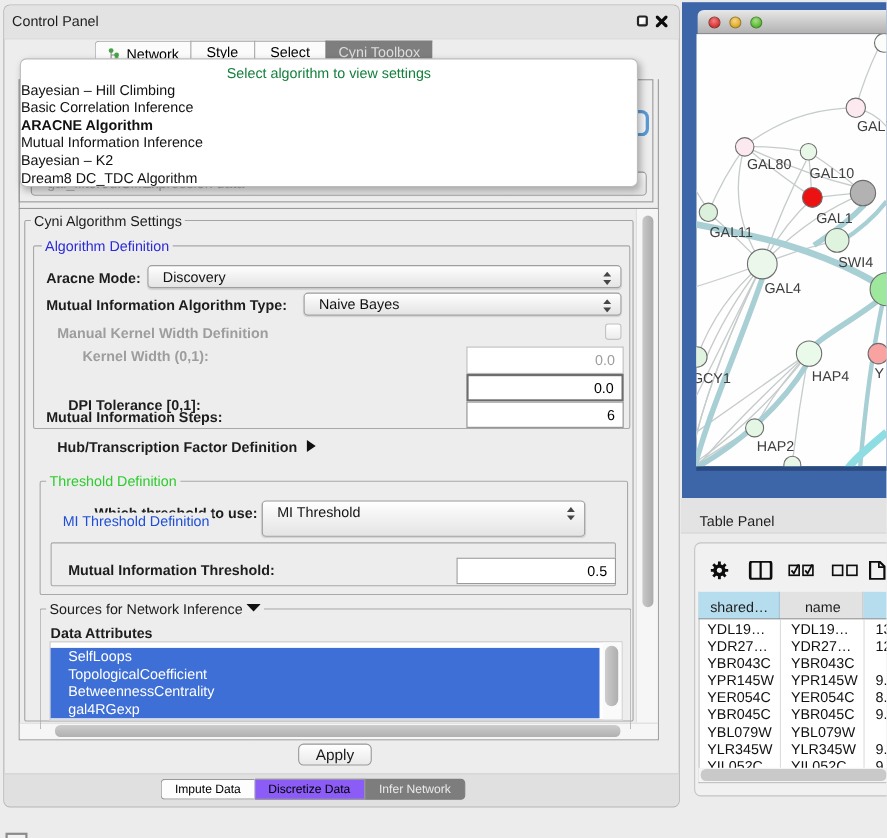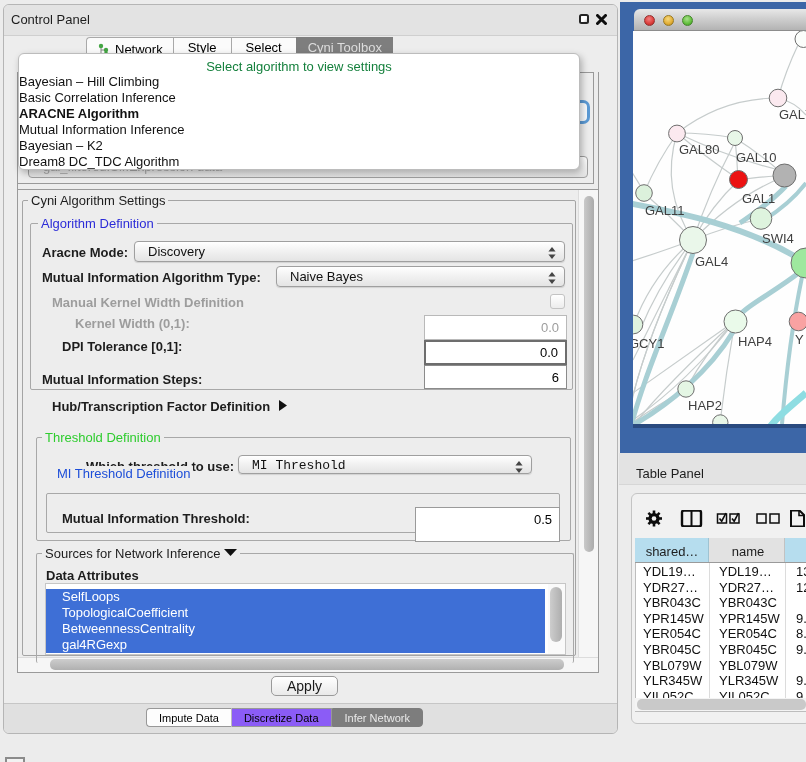--- a/index.html
+++ b/index.html
@@ -77,43 +77,43 @@
 <div class="combo" style="left:276px; top:266px; width:289px; height:21px;">Naive Bayes<svg class="carr" style="top:4.5px;" width="8" height="12" viewBox="0 0 8 12">
       <path d="M4 0 L7.6 4.4 L0.4 4.4 Z" fill="#454545"></path>
       <path d="M0.4 7.6 L7.6 7.6 L4 12 Z" fill="#454545"></path>
     </svg></div>
 
 <div class="abs b13 dis" style="left:52px; top:295px;">Manual Kernel Width Definition</div>
 <div class="abs" style="left:550px; top:294px; width:15px; height:15px; border:1px solid #c3c3c3; border-radius:3px; background:linear-gradient(#ffffff,#ececec);"></div>
 
 <div class="abs b13 dis" style="left:42px; top:316px;margin-left:33px;">Kernel Width (0,1):</div>
 <div class="fld" style="left:424px; top:315px; width:143px; height:25px; border:1px solid #b9b9b9; color:#9d9d9d;">0.0</div>
-<div class="abs b13" style="left:42px; top:339px;padding-left:20px;">DPI Tolerance [0,1]:</div>
+<div class="abs b13" style="left:42px; top:361px;padding-left:20px;">DPI Tolerance [0,1]:</div>
 <div class="fld" style="left:424px; top:340px; width:143px; height:25px; border:2px solid #6d6d6d; line-height:21px;">0.0</div>
 <div class="abs b13" style="left:42px; top:372px;">Mutual Information Steps:</div>
 <div class="fld" style="left:424px; top:365px; width:143px; height:24px; border:1px solid #8b8b8b;">6</div>
 
 <div class="abs b13" style="left:52px; top:399px;">Hub/Transcription Factor Definition</div>
 <svg class="abs" style="left:277px; top:399px;" width="12" height="13" viewBox="0 0 12 13">
     <path d="M2 1 L10 6.5 L2 12 Z" fill="#111"></path>
   </svg>
 
 <div class="grp" style="left:36px; top:437px; width:535px; height:104px;"></div>
 <div class="grplbl" style="left:42px; top:430px; position:absolute; color:#2ecc2e; font-size:13px;">Threshold Definition</div>
 
 <div class="abs b13" style="left:86px; top:459px;">Which threshold to use:</div>
-<div class="combo" style="left:238px; top:455px; width:294px; height:19px;font-family:Liberation Mono, monospace;">MI Threshold<svg class="carr" style="top:4.5px;" width="8" height="12" viewBox="0 0 8 12">
+<div class="combo" style="left:238px; top:455px; width:294px; height:33px;">MI Threshold<svg class="carr" style="top:4.5px;" width="8" height="12" viewBox="0 0 8 12">
       <path d="M4 0 L7.6 4.4 L0.4 4.4 Z" fill="#454545"></path>
       <path d="M0.4 7.6 L7.6 7.6 L4 12 Z" fill="#454545"></path>
     </svg></div>
 
 <div class="grp" style="left:46px; top:493px; width:514px; height:40px;"></div>
 <div class="grplbl" style="left:54px; top:466px; position:absolute; color:#1d4ed8; font-size:13px;">MI Threshold Definition</div>
 <div class="abs b13" style="left:62px; top:511px;">Mutual Information Threshold:</div>
-<div class="fld" style="left:415px; top:507px; width:145px; height:35px; border:1px solid #9a9a9a;">0.5</div>
+<div class="fld" style="left:415px; top:507px; width:145px; height:24px; border:1px solid #9a9a9a;">0.5</div>
 
 <div class="grp" style="left:36px; top:553px; width:538px; height:110px; border-bottom:none;"></div>
 <div class="grplbl r13" style="left:42px; top:546px; position:absolute;">Sources for Network Inference <svg width="13" height="9" viewBox="0 0 13 9" style="vertical-align:1px;">
       <path d="M0 1 L13 1 L6.5 8 Z" fill="#111"></path>
     </svg></div>
 <div class="abs b13" style="left:46px; top:568px;">Data Attributes</div>
 
 <div class="abs" style="left:45px; top:583px; width:521px; height:72px; background:#fff; border:1px solid #c6c6c6;"></div>
 <div class="abs" style="left:46px; top:589px; width:499px; height:64px; background:#3e6fd6;"></div>
 <div class="abs" style="left:62px; top:589px; font-size:13px; color:#fff; line-height:16px;">SelfLoops<br>TopologicalCoefficient<br>BetweennessCentrality<br>gal4RGexp</div>

